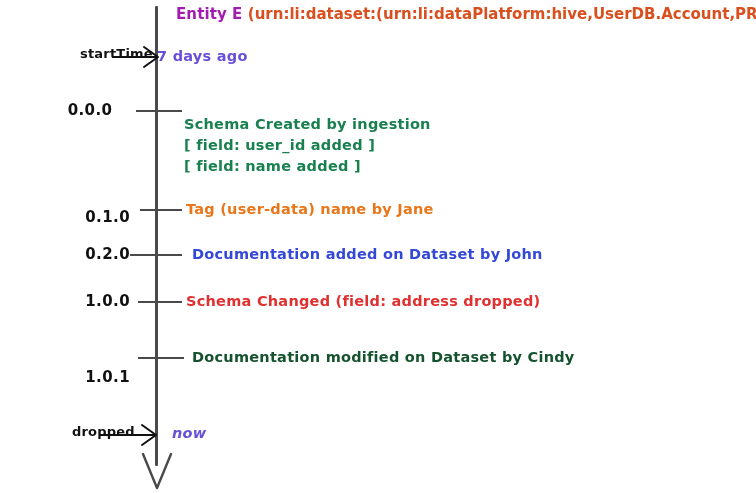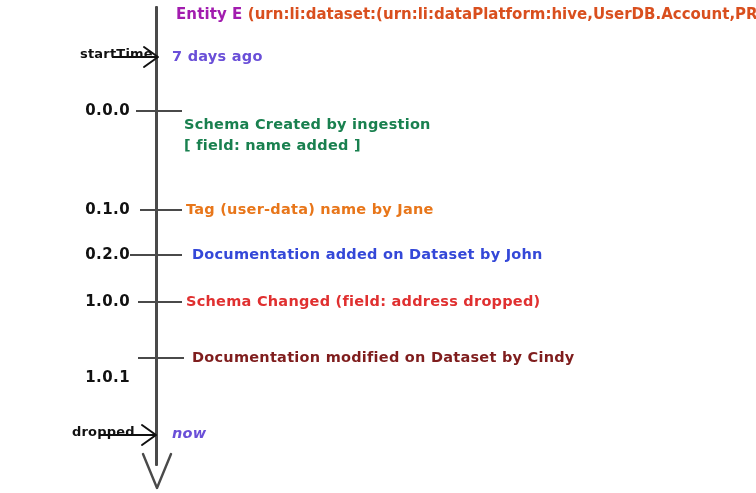--- a/index.html
+++ b/index.html
@@ -119,44 +119,45 @@
   <svg class="axis-arrow" viewBox="0 0 34 40">
     <path d="M3 2 L17 36 L31 2" fill="none" stroke="#4a4a4a" stroke-width="2.4" stroke-linecap="round" stroke-linejoin="round"></path>
   </svg>
 
   <div class="bound-label" style="left:32px; top:46px;">startTime</div>
   <svg class="bound-arrow" style="left:128px; top:44px; width:32px;" viewBox="0 0 32 26">
     <path d="M0 13 L29 13" stroke="#111111" stroke-width="2" stroke-linecap="round"></path>
     <path d="M16 3 L30 13 L16 23" fill="none" stroke="#111111" stroke-width="2" stroke-linecap="round" stroke-linejoin="round"></path>
   </svg>
   <div class="bound-arrow" style="left:112px; top:56px; width:22px; height:2px; background:#111111;"></div>
-  <div class="event" style="left:172px; top:48px; color:#6a4fd8;">7 days ago</div>
+  <div class="event" style="left:157px; top:48px; color:#6a4fd8;">7 days ago</div>
 
-  <div class="version" style="left:50px; top:101px; width:80px;">0.0.0</div>
+  <div class="version" style="left:50px; top:101px; width:80px;text-align:center;">0.0.0</div>
   <div class="tick" style="left:136px; top:110px; width:46px;"></div>
   <div class="event" style="left:184px; top:114px; color:#19804f;">
     <span class="sub">Schema Created by ingestion</span>
+    <span class="sub">[ field: user_id added ]</span>
     <span class="sub">[ field: name added ]</span>
   </div>
 
-  <div class="version" style="left:50px; top:200px; width:80px;">0.1.0</div>
+  <div class="version" style="left:50px; top:208px; width:80px;">0.1.0</div>
   <div class="tick" style="left:140px; top:209px; width:42px;"></div>
   <div class="event" style="left:186px; top:201px; color:#e8761a;">Tag (user-data) name by Jane</div>
 
   <div class="version" style="left:50px; top:245px; width:80px;">0.2.0</div>
   <div class="tick" style="left:130px; top:254px; width:52px;"></div>
   <div class="event" style="left:192px; top:246px; color:#3448d8;">Documentation added on Dataset by John</div>
 
   <div class="version" style="left:50px; top:292px; width:80px;">1.0.0</div>
   <div class="tick" style="left:138px; top:301px; width:44px;"></div>
   <div class="event" style="left:186px; top:293px; color:#e03030;">Schema Changed (field: address dropped)</div>
 
   <div class="version" style="left:50px; top:368px; width:80px;">1.0.1</div>
   <div class="tick" style="left:138px; top:357px; width:46px;"></div>
-  <div class="event" style="left:192px; top:349px; color:#7f1d1d;">Documentation modified on Dataset by Cindy</div>
+  <div class="event" style="left:192px; top:349px; color:#14532d;">Documentation modified on Dataset by Cindy</div>
 
   <div class="bound-label" style="left:24px; top:424px;">dropped</div>
   <div class="bound-arrow" style="left:100px; top:434px; width:42px; height:2px; background:#111111;"></div>
   <svg class="bound-arrow" style="left:126px; top:422px; width:32px;" viewBox="0 0 32 26">
     <path d="M0 13 L29 13" stroke="#111111" stroke-width="2" stroke-linecap="round"></path>
     <path d="M16 3 L30 13 L16 23" fill="none" stroke="#111111" stroke-width="2" stroke-linecap="round" stroke-linejoin="round"></path>
   </svg>
   <div class="event" style="left:172px; top:425px; color:#6a4fd8;font-style:italic;">now</div>
 
 </div>

